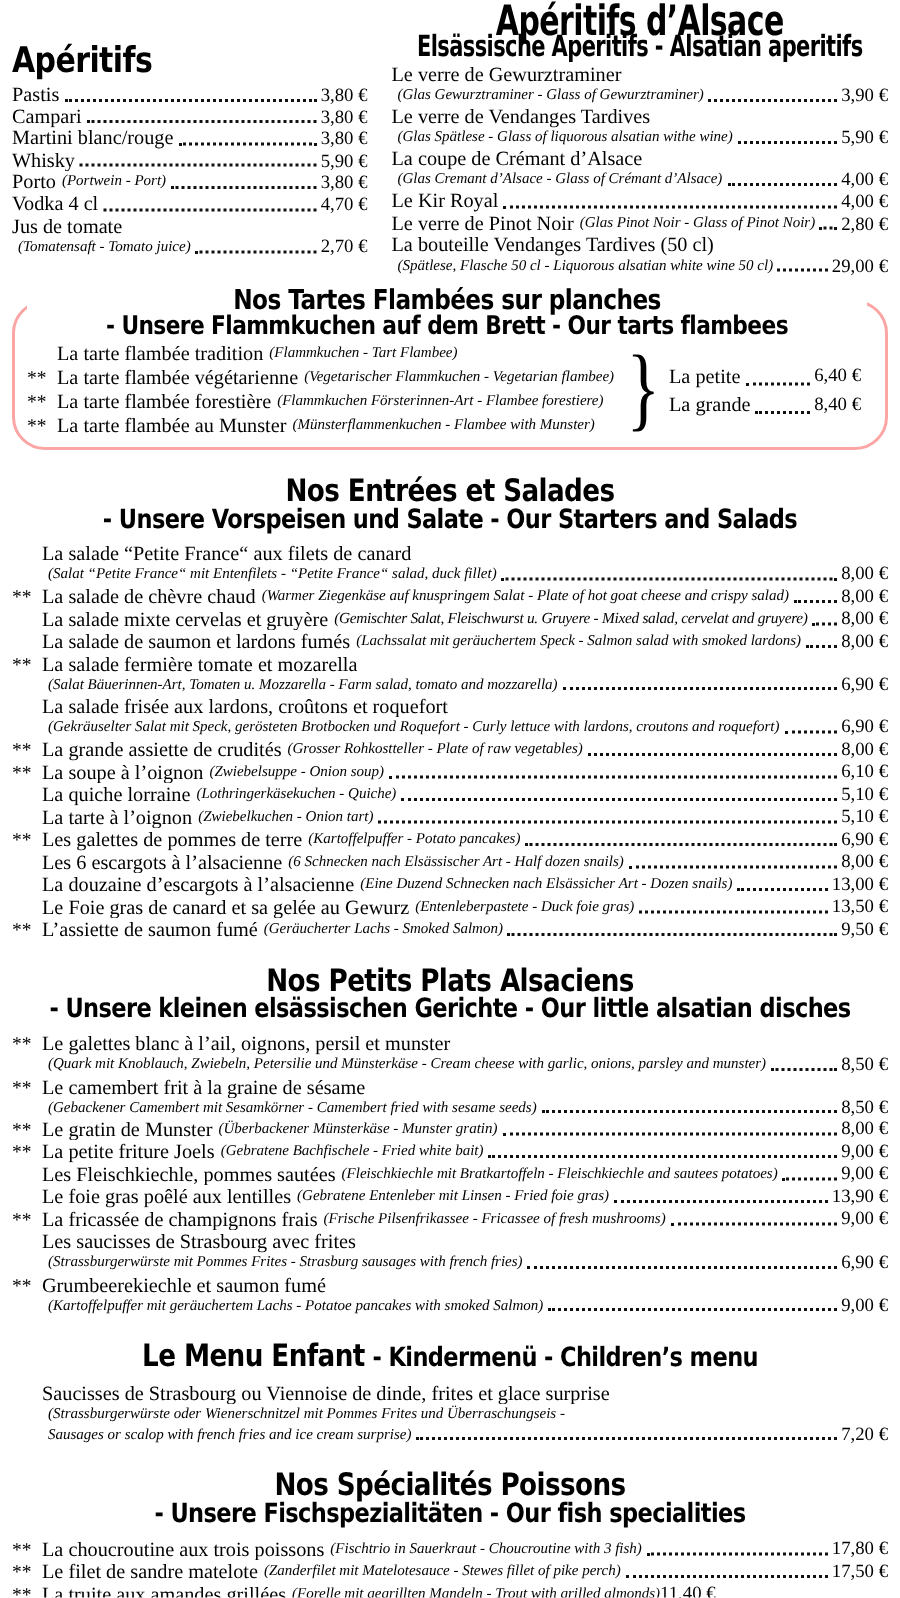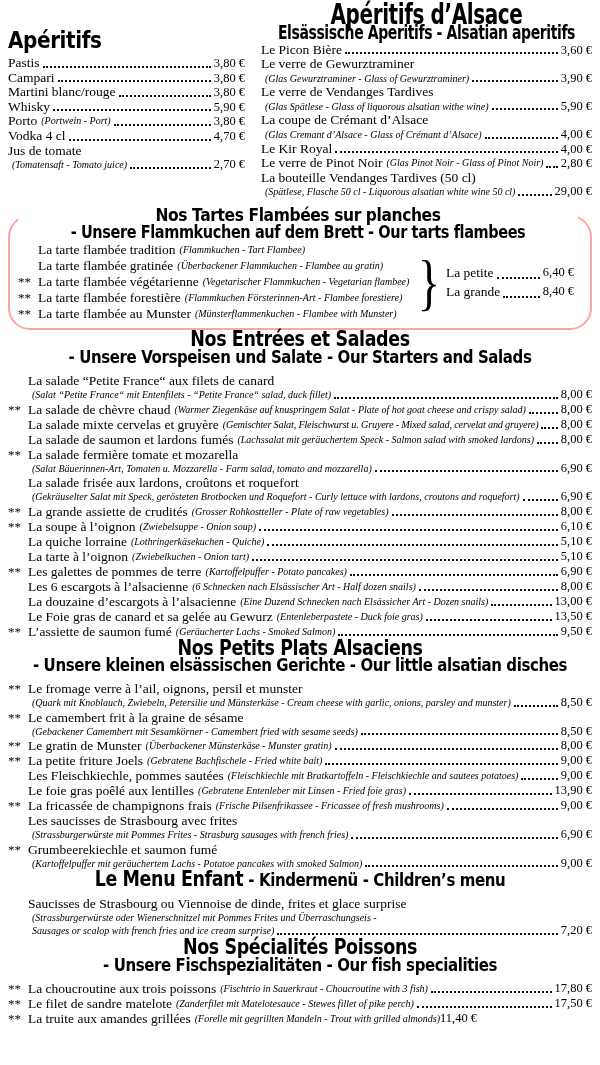--- a/index.html
+++ b/index.html
@@ -10,21 +10,21 @@
   .page{width:600px;height:1065px;}
   
   .title{
     font-family:"DejaVu Sans", sans-serif;font-weight:800;text-align:center;
     letter-spacing:-0.4px;line-height:1.05;
   }
   .title .t1,.title .t2,.title.big,.title.sub{display:inline-block;transform:scaleY(1.18);transform-origin:center;}
   .title.big{font-size:20px;}
   .title.sub{font-size:14px;display:block;}
   .title.sub span{display:inline-block;transform:scaleY(1.18);}
-  .title.mid{margin:0 0 7px;}
+  .title.mid{margin:19px 0 7px;}
   .title.mid .t1{font-size:17.5px;}
   .title.mid .t2{font-size:15px;}
   
   .header{display:flex;padding:4px 8px 0 8px;}
   .col-left{width:237px;padding-top:26px;flex:none;}
   .col-left .title{margin-bottom:5px;}
   .col-right{flex:1;padding-left:16px;}
   .col-right .title.sub{margin-bottom:3px;}
   
   .list{width:100%;}
@@ -119,27 +119,20 @@
             </div>
           </div>
         </div>
     </div>
     <div class="col-right">
       <div class="title big" style="display:block"><span class="t1">Apéritifs d’Alsace</span></div>
       <div class="title sub"><span>Elsässische Aperitifs - Alsatian aperitifs</span></div>
       <div class="list no-stars">
           <div class="menu-item">
             <div class="mrow">
-              <span class="iname">Le Picon Bière</span>
-              <span class="dots"></span>
-              <span class="price">3,60 €</span>
-            </div>
-          </div>
-          <div class="menu-item">
-            <div class="mrow">
               <span class="iname">Le verre de Gewurztraminer</span>
             </div>
             <div class="mrow noteline">
               <span class="inote">(Glas Gewurztraminer - Glass of Gewurztraminer)</span>
               <span class="dots"></span>
               <span class="price">3,90 €</span>
             </div>
           </div>
           <div class="menu-item">
             <div class="mrow">
@@ -195,27 +188,20 @@
       <span class="t1">Nos Tartes Flambées sur planches</span>
       <span class="t2">- Unsere Flammkuchen auf dem Brett - Our tarts flambees</span>
     </div>
     <div class="tartes-content">
       <div class="list tartes-list">
           <div class="menu-item">
             <div class="mrow">
               <span class="stars"></span>
               <span class="iname">La tarte flambée tradition</span>
               <span class="inote">(Flammkuchen - Tart Flambee)</span>
-            </div>
-          </div>
-          <div class="menu-item">
-            <div class="mrow">
-              <span class="stars"></span>
-              <span class="iname">La tarte flambée gratinée</span>
-              <span class="inote">(Überbackener Flammkuchen - Flambee au gratin)</span>
             </div>
           </div>
           <div class="menu-item">
             <div class="mrow">
               <span class="stars">**</span>
               <span class="iname">La tarte flambée végétarienne</span>
               <span class="inote">(Vegetarischer Flammkuchen - Vegetarian flambee)</span>
             </div>
           </div>
           <div class="menu-item">
@@ -406,21 +392,21 @@
 
   <div class="section">
     <div class="title mid">
       <span class="t1">Nos Petits Plats Alsaciens</span>
       <span class="t2">- Unsere kleinen elsässischen Gerichte - Our little alsatian disches</span>
     </div>
     <div class="list">
         <div class="menu-item">
           <div class="mrow">
             <span class="stars">**</span>
-            <span class="iname">Le fromage verre à l’ail, oignons, persil et munster</span>
+            <span class="iname">Le galettes blanc à l’ail, oignons, persil et munster</span>
           </div>
           <div class="mrow noteline">
             <span class="stars"></span>
             <span class="inote">(Quark mit Knoblauch, Zwiebeln, Petersilie und Münsterkäse - Cream cheese with garlic, onions, parsley and munster)</span>
             <span class="dots"></span>
             <span class="price">8,50 €</span>
           </div>
         </div>
         <div class="menu-item">
           <div class="mrow">

